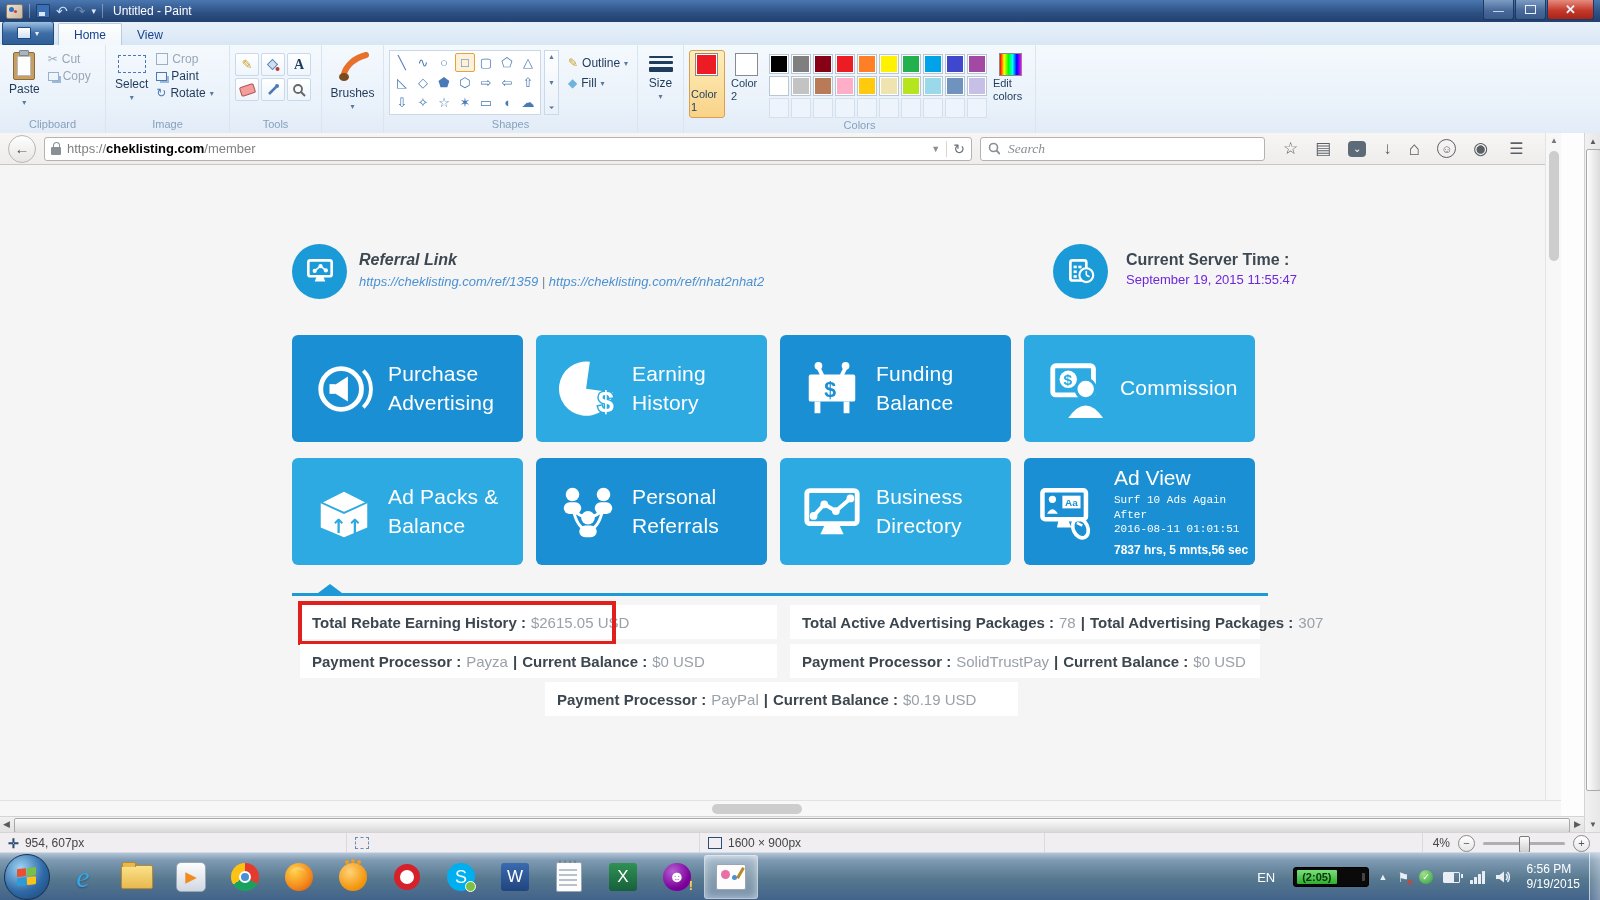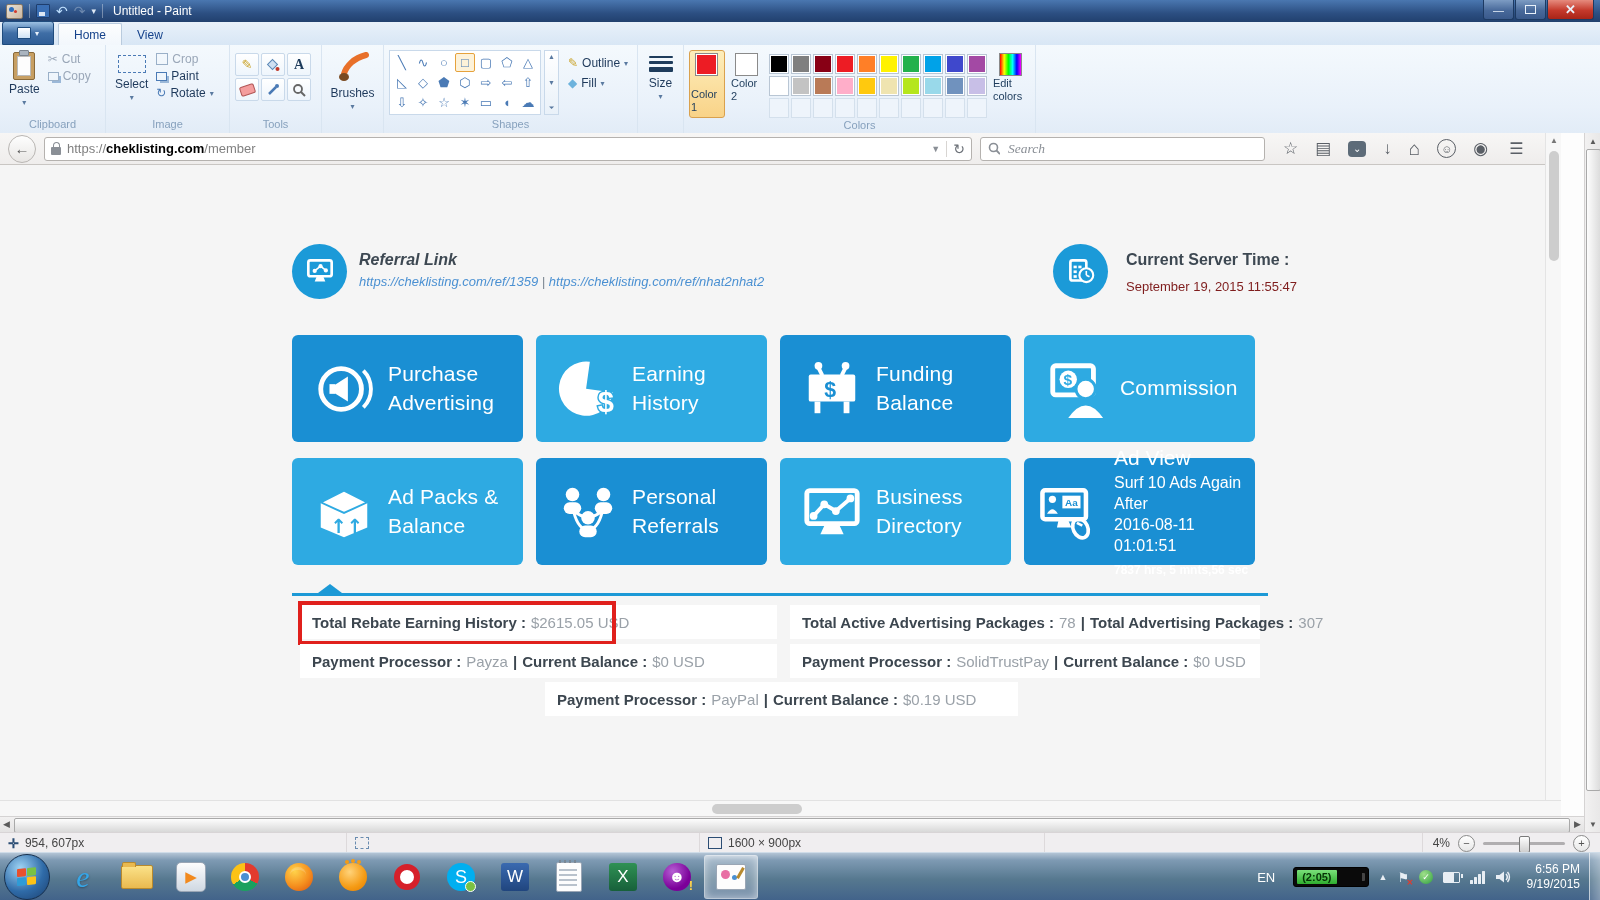--- a/index.html
+++ b/index.html
@@ -94,32 +94,32 @@
   .fficons{display:flex;align-items:center;gap:17px;margin-left:10px;color:#5a5f66;}
   .ffic{font-size:17px;line-height:1;}
   .pocket{width:18px;height:16px;border-radius:4px;background:#5d6b78;color:#fff;font-size:10px;display:flex;align-items:center;justify-content:center;}
   .hello{width:17px;height:17px;border:1.5px solid #5a5f66;border-radius:50%;font-size:11px;display:flex;align-items:center;justify-content:center;}
   .ffmenu{font-size:16px;margin-left:4px;}
   
   .webpage{position:absolute;top:165px;left:0;width:1561px;height:635px;background:#f5f5f5;}
   .circle-ic{position:absolute;width:55px;height:55px;border-radius:50%;background:#1b9ad8;display:flex;align-items:center;justify-content:center;}
   .hdr-text{position:absolute;}
   .hdr-title{font-size:16px;font-weight:bold;color:#3d4852;}
-  .hdr-sub{font-size:13px;color:#7f1d1d;margin-top:10px;}
+  .hdr-sub{font-size:13px;color:#6d28d9;margin-top:3px;}
   .reflinks{font-size:13px;color:#4a90d2;margin-top:5px;}
   .reflinks .pipe{color:#7a8590;}
   .tiles{position:absolute;left:292px;top:170px;display:grid;grid-template-columns:repeat(4,231px);grid-auto-rows:107px;gap:16px 13px;}
   .tile{border-radius:6px;color:#fff;display:flex;align-items:center;padding:0 0 0 20px;box-sizing:border-box;}
   .tile.dark{background:#1a8fd3;}
   .tile.light{background:#2eaae2;}
   .tile-icon{width:64px;flex:0 0 64px;display:flex;align-items:center;justify-content:center;}
   .tile-label{font-size:21px;line-height:1.35;margin-left:12px;letter-spacing:.2px;}
   .adview-text{margin-left:18px;line-height:1.3;}
   .adview-title{font-size:21px;margin-bottom:2px;}
-  .adview-sub{font-size:16px;}
+  .adview-sub{font-size:11px;font-family:Liberation Mono, monospace;}
   .adview-sub3{font-size:12px;font-weight:bold;margin-top:7px;}
   .blueline{position:absolute;left:292px;top:428px;width:976px;height:3px;background:#1c99d6;}
   .pointer-tri{position:absolute;left:318px;top:419px;width:0;height:0;border-left:12px solid transparent;border-right:12px solid transparent;border-bottom:9px solid #1c99d6;}
   .infobox{position:absolute;height:34px;background:#fff;display:flex;align-items:center;padding:0 12px;box-sizing:border-box;font-size:15px;white-space:nowrap;}
   .infobox b{color:#3c464f;font-weight:bold;}
   .infobox .val{color:#9aa1a8;margin:0 5px;}
   .infobox .sep{color:#3c464f;font-weight:bold;margin-right:5px;}
   .redrect{position:absolute;left:-2px;top:-4px;width:310px;height:36px;border:4px solid #e0201c;pointer-events:none;}
   
   .ffhscroll{position:absolute;top:800px;left:0;width:1561px;height:16px;background:#f7f7f7;border-top:1px solid #e2e2e2;}
@@ -184,21 +184,21 @@
   .battwidget{background:#0a0a0a;border:1px solid #000;border-radius:3px;padding:2px 3px;display:flex;align-items:center;gap:24px;}
   .battfill{background:linear-gradient(#7ae07a,#2fae2f);color:#063406;font-size:11px;font-weight:bold;padding:1px 5px;border-radius:1px;}
   .battnub{width:3px;height:8px;background:#444;margin-left:1px;border-radius:0 1px 1px 0;}
   .tray-ic{font-size:13px;color:#e8eef4;line-height:1;position:relative;}
   .flagx:after{content:"✕";position:absolute;right:-4px;bottom:-3px;color:#e23b2e;font-size:8px;font-weight:bold;}
   .secok{width:14px;height:14px;border-radius:50%;background:radial-gradient(circle at 35% 30%,#9fe08a,#2f9e3f);color:#fff;font-size:9px;display:flex;align-items:center;justify-content:center;}
   .battsm{width:15px;height:9px;border:1.5px solid #e8eef4;border-radius:1px;position:relative;background:linear-gradient(90deg,#e8eef4 70%,transparent 70%);}
   .battsm:after{content:"";position:absolute;right:-3.5px;top:1.5px;width:2px;height:4px;background:#e8eef4;}
   .sig{display:flex;align-items:flex-end;gap:1.5px;height:13px;}
   .sig i{width:2.5px;background:#e8eef4;border-radius:.5px;}
-  .clock{text-align:right;font-size:12px;line-height:15px;color:#fff;padding:0 6px;}
+  .clock{text-align:left;font-size:12px;line-height:15px;color:#fff;padding:0 6px;}
   .showdesk{position:absolute;right:0;top:0;width:10px;height:48px;background:linear-gradient(90deg,rgba(255,255,255,.15),rgba(255,255,255,.35));border-left:1px solid rgba(255,255,255,.5);}
   svg{display:block;}
 </style>
 </head>
 <body>
 
 <div class="screen">
 
   <div class="titlebar">
     <div class="qat">

